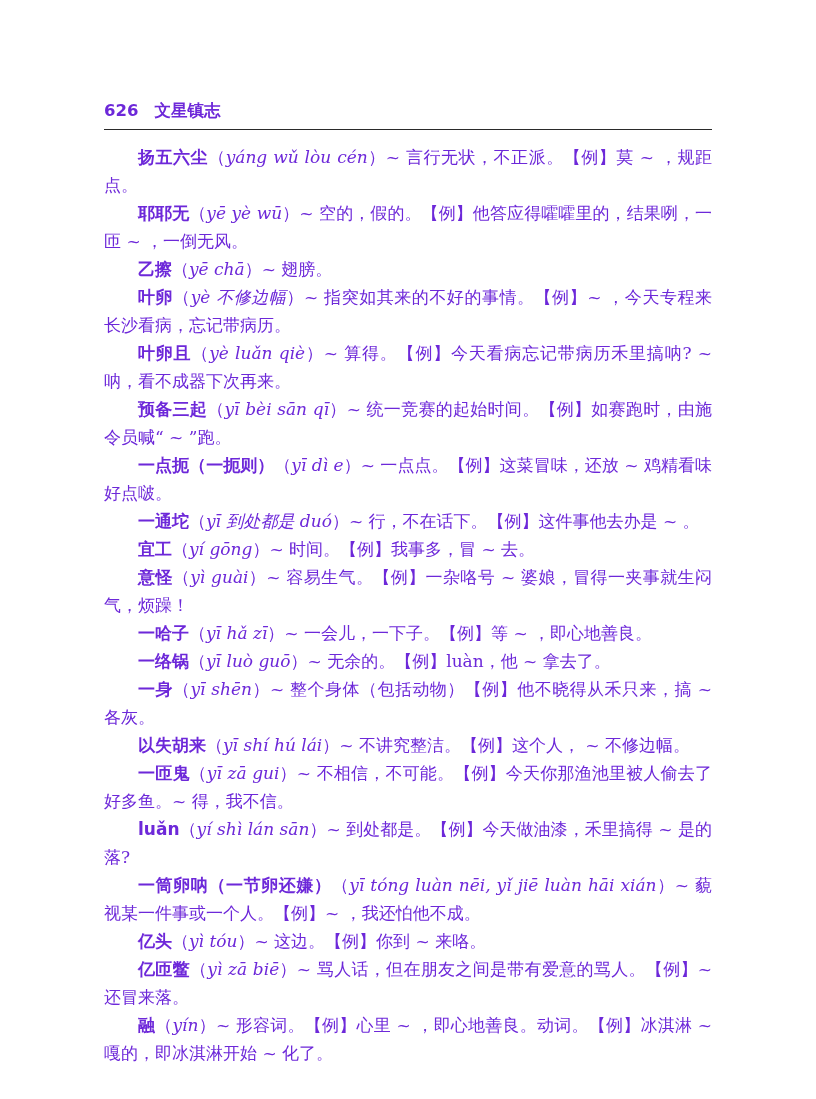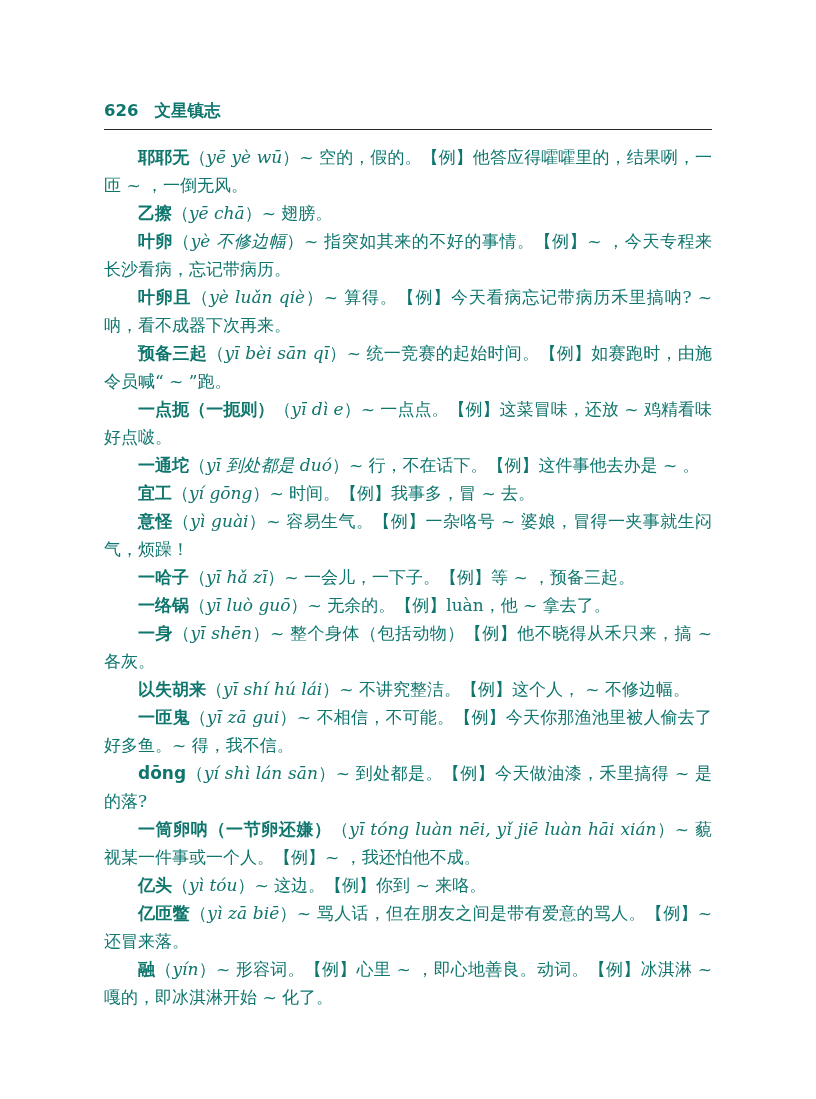--- a/index.html
+++ b/index.html
@@ -8,21 +8,21 @@
     background: #ffffff;
   }
   .page {
     position: relative;
     width: 816px;
     height: 1099px;
     background: #ffffff;
     box-sizing: border-box;
     padding: 100px 104px 0 104px;
     font-family: "DejaVu Serif", "Liberation Serif", serif;
-    color: #0f766e;
+    color: #6d28d9;
     overflow: hidden;
   }
   .page-header {
     display: flex;
     align-items: baseline;
     gap: 16px;
     font-family: "DejaVu Sans", "Liberation Sans", sans-serif;
     font-weight: bold;
     font-size: 16.5px;
     padding-bottom: 7px;
@@ -54,34 +54,35 @@
 </style>
 </head>
 <body>
 
 <div class="page">
   <div class="page-header">
     <span>626</span>
     <span>文星镇志</span>
   </div>
   <div class="entries">
+      <p class="entry"><span class="term">扬五六尘</span><span class="plain">（</span><span class="pinyin">yáng wǔ lòu cén</span><span class="plain">）~ 言行无状，不正派。【例】莫 ~ ，规距点。</span></p>
       <p class="entry"><span class="term">耶耶无</span><span class="plain">（</span><span class="pinyin">yē yè wū</span><span class="plain">）~ 空的，假的。【例】他答应得嚯嚯里的，结果咧，一匝 ~ ，一倒无风。</span></p>
       <p class="entry"><span class="term">乙擦</span><span class="plain">（</span><span class="pinyin">yē chā</span><span class="plain">）~ 翅膀。</span></p>
       <p class="entry"><span class="term">叶卵</span><span class="plain">（</span><span class="pinyin">yè 不修边幅</span><span class="plain">）~ 指突如其来的不好的事情。【例】~ ，今天专程来长沙看病，忘记带病历。</span></p>
       <p class="entry"><span class="term">叶卵且</span><span class="plain">（</span><span class="pinyin">yè luǎn qiè</span><span class="plain">）~ 算得。【例】今天看病忘记带病历禾里搞呐? ~ 呐，看不成器下次再来。</span></p>
       <p class="entry"><span class="term">预备三起</span><span class="plain">（</span><span class="pinyin">yī bèi sān qī</span><span class="plain">）~ 统一竞赛的起始时间。【例】如赛跑时，由施令员喊“ ~ ”跑。</span></p>
       <p class="entry"><span class="term">一点扼（一扼则）</span><span class="plain">（</span><span class="pinyin">yī dì e</span><span class="plain">）~ 一点点。【例】这菜冒味，还放 ~ 鸡精看味好点啵。</span></p>
       <p class="entry"><span class="term">一通坨</span><span class="plain">（</span><span class="pinyin">yī 到处都是 duó</span><span class="plain">）~ 行，不在话下。【例】这件事他去办是 ~ 。</span></p>
       <p class="entry"><span class="term">宜工</span><span class="plain">（</span><span class="pinyin">yí gōng</span><span class="plain">）~ 时间。【例】我事多，冒 ~ 去。</span></p>
       <p class="entry"><span class="term">意怪</span><span class="plain">（</span><span class="pinyin">yì guài</span><span class="plain">）~ 容易生气。【例】一杂咯号 ~ 婆娘，冒得一夹事就生闷气，烦躁！</span></p>
-      <p class="entry"><span class="term">一哈子</span><span class="plain">（</span><span class="pinyin">yī hǎ zī</span><span class="plain">）~ 一会儿，一下子。【例】等 ~ ，预备三起。</span></p>
+      <p class="entry"><span class="term">一哈子</span><span class="plain">（</span><span class="pinyin">yī hǎ zī</span><span class="plain">）~ 一会儿，一下子。【例】等 ~ ，即心地善良。</span></p>
       <p class="entry"><span class="term">一络锅</span><span class="plain">（</span><span class="pinyin">yī luò guō</span><span class="plain">）~ 无余的。【例】luàn，他 ~ 拿去了。</span></p>
       <p class="entry"><span class="term">一身</span><span class="plain">（</span><span class="pinyin">yī shēn</span><span class="plain">）~ 整个身体（包括动物）【例】他不晓得从禾只来，搞 ~ 各灰。</span></p>
       <p class="entry"><span class="term">以失胡来</span><span class="plain">（</span><span class="pinyin">yī shí hú lái</span><span class="plain">）~ 不讲究整洁。【例】这个人， ~ 不修边幅。</span></p>
       <p class="entry"><span class="term">一匝鬼</span><span class="plain">（</span><span class="pinyin">yī zā gui</span><span class="plain">）~ 不相信，不可能。【例】今天你那渔池里被人偷去了好多鱼。~ 得，我不信。</span></p>
-      <p class="entry"><span class="term">dōng</span><span class="plain">（</span><span class="pinyin">yí shì lán sān</span><span class="plain">）~ 到处都是。【例】今天做油漆，禾里搞得 ~ 是的落?</span></p>
+      <p class="entry"><span class="term">luǎn</span><span class="plain">（</span><span class="pinyin">yí shì lán sān</span><span class="plain">）~ 到处都是。【例】今天做油漆，禾里搞得 ~ 是的落?</span></p>
       <p class="entry"><span class="term">一筒卵呐（一节卵还嫌）</span><span class="plain">（</span><span class="pinyin">yī tóng luàn nēi, yǐ jiē luàn hāi xián</span><span class="plain">）~ 藐视某一件事或一个人。【例】~ ，我还怕他不成。</span></p>
       <p class="entry"><span class="term">亿头</span><span class="plain">（</span><span class="pinyin">yì tóu</span><span class="plain">）~ 这边。【例】你到 ~ 来咯。</span></p>
       <p class="entry"><span class="term">亿匝鳖</span><span class="plain">（</span><span class="pinyin">yì zā biē</span><span class="plain">）~ 骂人话，但在朋友之间是带有爱意的骂人。【例】~ 还冒来落。</span></p>
       <p class="entry"><span class="term">融</span><span class="plain">（</span><span class="pinyin">yín</span><span class="plain">）~ 形容词。【例】心里 ~ ，即心地善良。动词。【例】冰淇淋 ~ 嘎的，即冰淇淋开始 ~ 化了。</span></p>
       <p class="entry"></p>
     </div>
 </div>
 
 </body></html>

